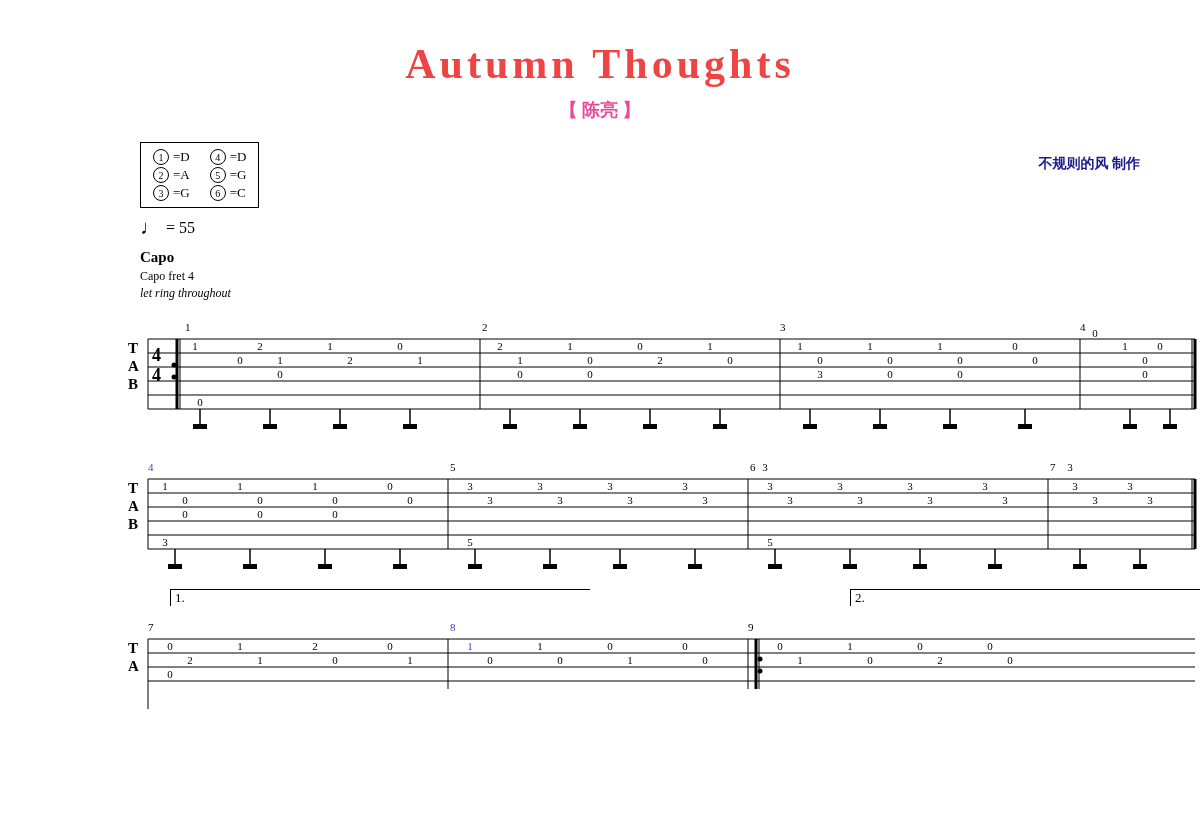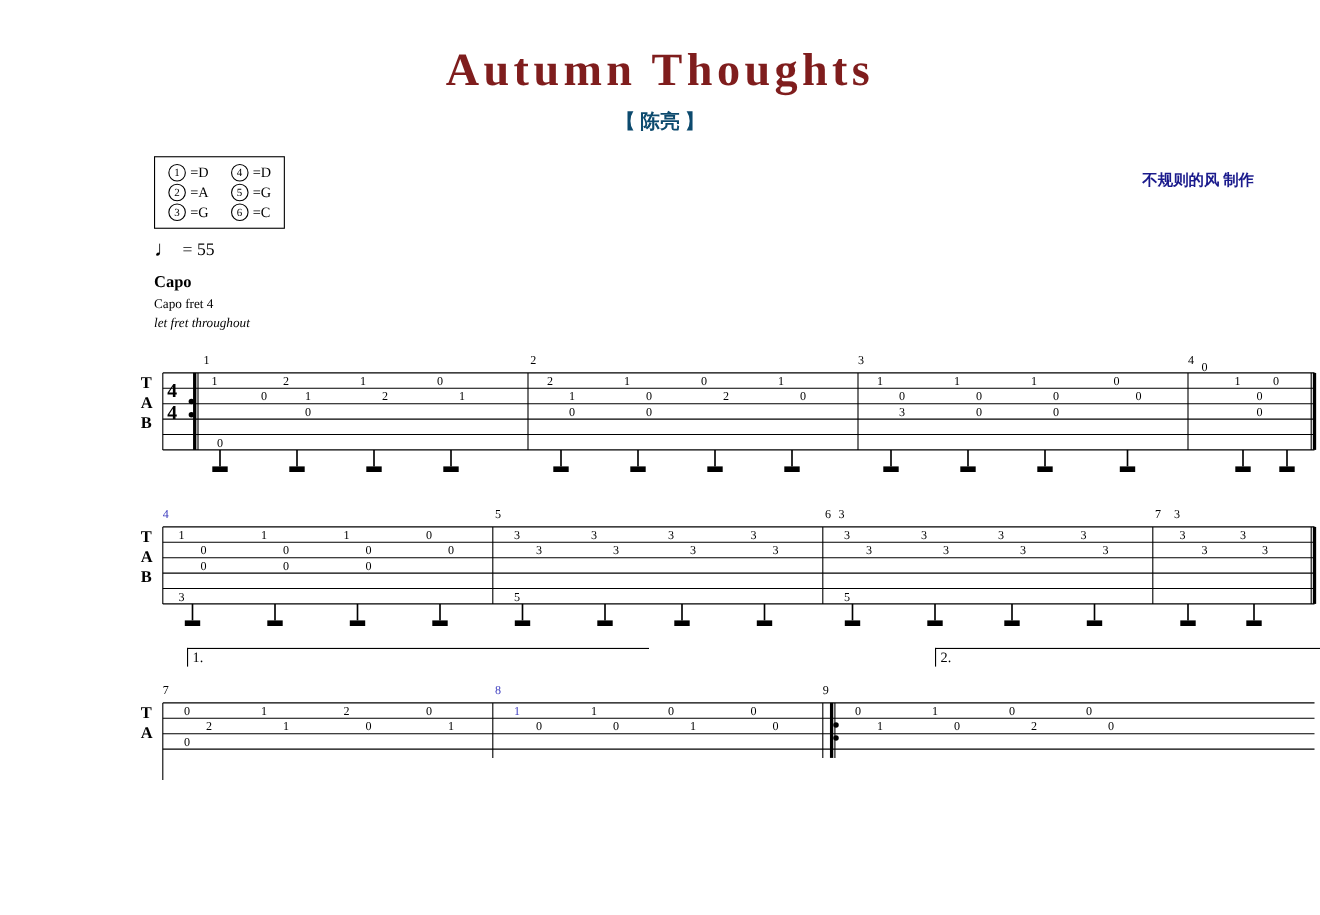--- a/index.html
+++ b/index.html
@@ -24,39 +24,39 @@
       text-align: center;
       margin-top: 20px;
       margin-bottom: 5px;
     }
 
     .main-title {
       font-size: 42px;
       font-weight: bold;
       font-family: 'Times New Roman', serif;
       letter-spacing: 4px;
-      color: #7f1d1d;
+      color: #ef4444;
     }
 
     .subtitle {
       font-size: 14px;
       color: #c8a000;
       font-family: SimSun, serif;
       margin-top: 4px;
     }
 
     .artist-section {
       text-align: center;
       margin-top: 10px;
       margin-bottom: 10px;
     }
 
     .artist-name {
       font-size: 18px;
-      color: #0c4a6e;
+      color: #ec4899;
       font-family: SimSun, serif;
       font-weight: bold;
     }
 
     .producer-label {
       position: absolute;
       right: 60px;
       top: 155px;
       font-size: 14px;
       color: #1a1a8c;
@@ -195,21 +195,21 @@
     </div>
   </div>
 
   <div class="tempo-section">
     <span class="note-symbol">♩</span>
     <span>= 55</span>
   </div>
 
   <div class="section-label">Capo</div>
   <div class="capo-text">Capo fret 4</div>
-  <div class="let-ring-text">let fret throughout</div>
+  <div class="let-ring-text">let ring throughout</div>
 
   <div class="tab-staff-container">
     <svg class="tab-svg" width="1080" height="120">
 
       <text x="8" y="44" font-family="Times New Roman" font-size="15" font-weight="bold">T</text>
       <text x="8" y="62" font-family="Times New Roman" font-size="15" font-weight="bold">A</text>
       <text x="8" y="80" font-family="Times New Roman" font-size="15" font-weight="bold">B</text>
 
       <text x="32" y="52" font-family="Times New Roman" font-size="18" font-weight="bold">4</text>
       <text x="32" y="72" font-family="Times New Roman" font-size="18" font-weight="bold">4</text>

